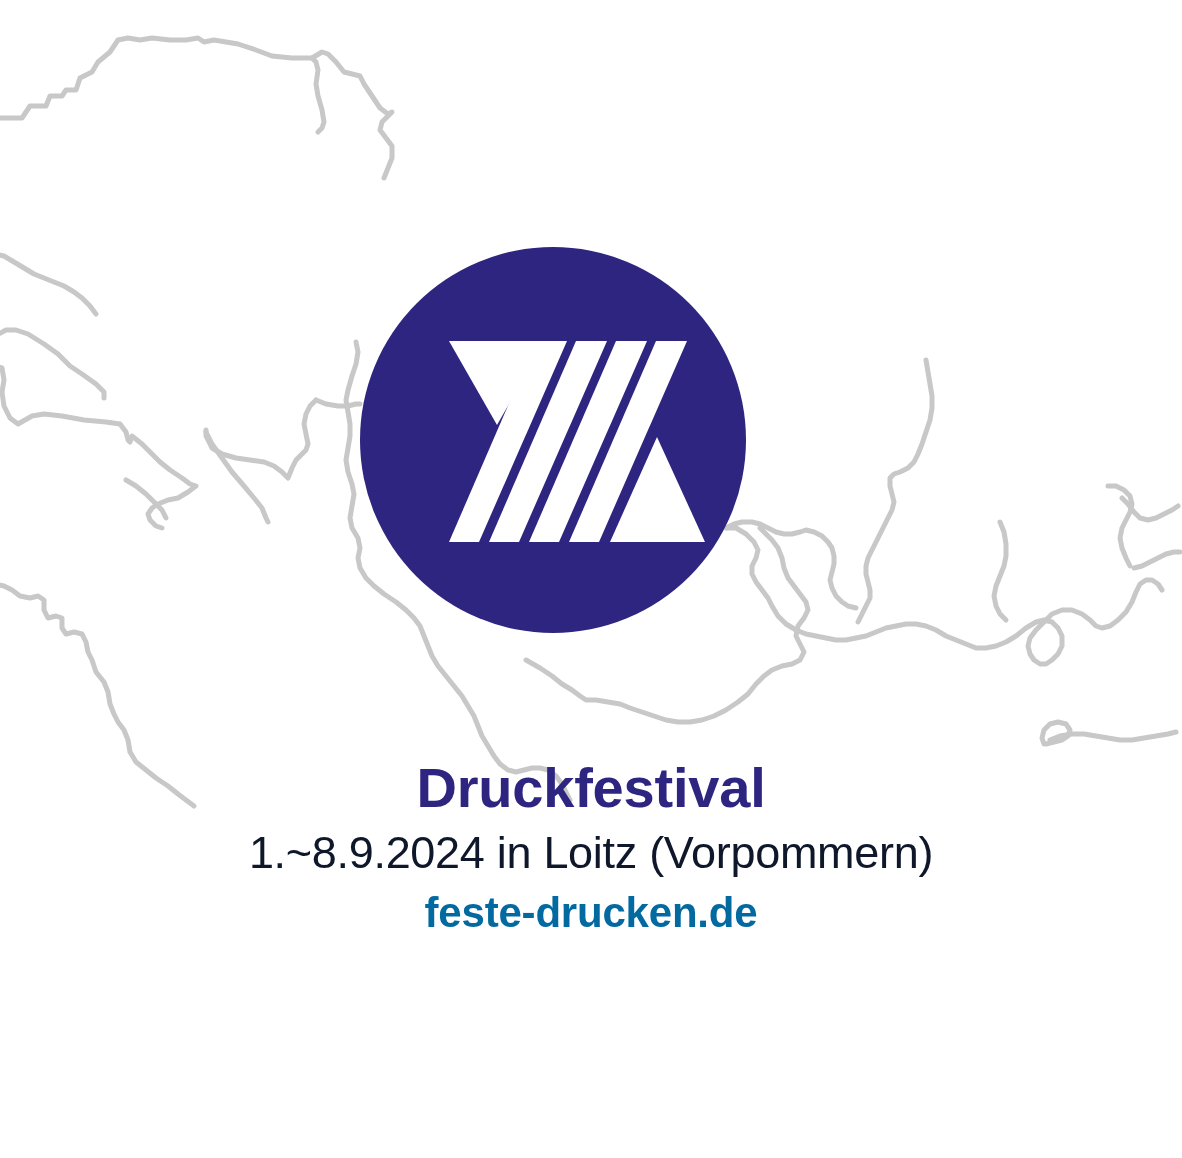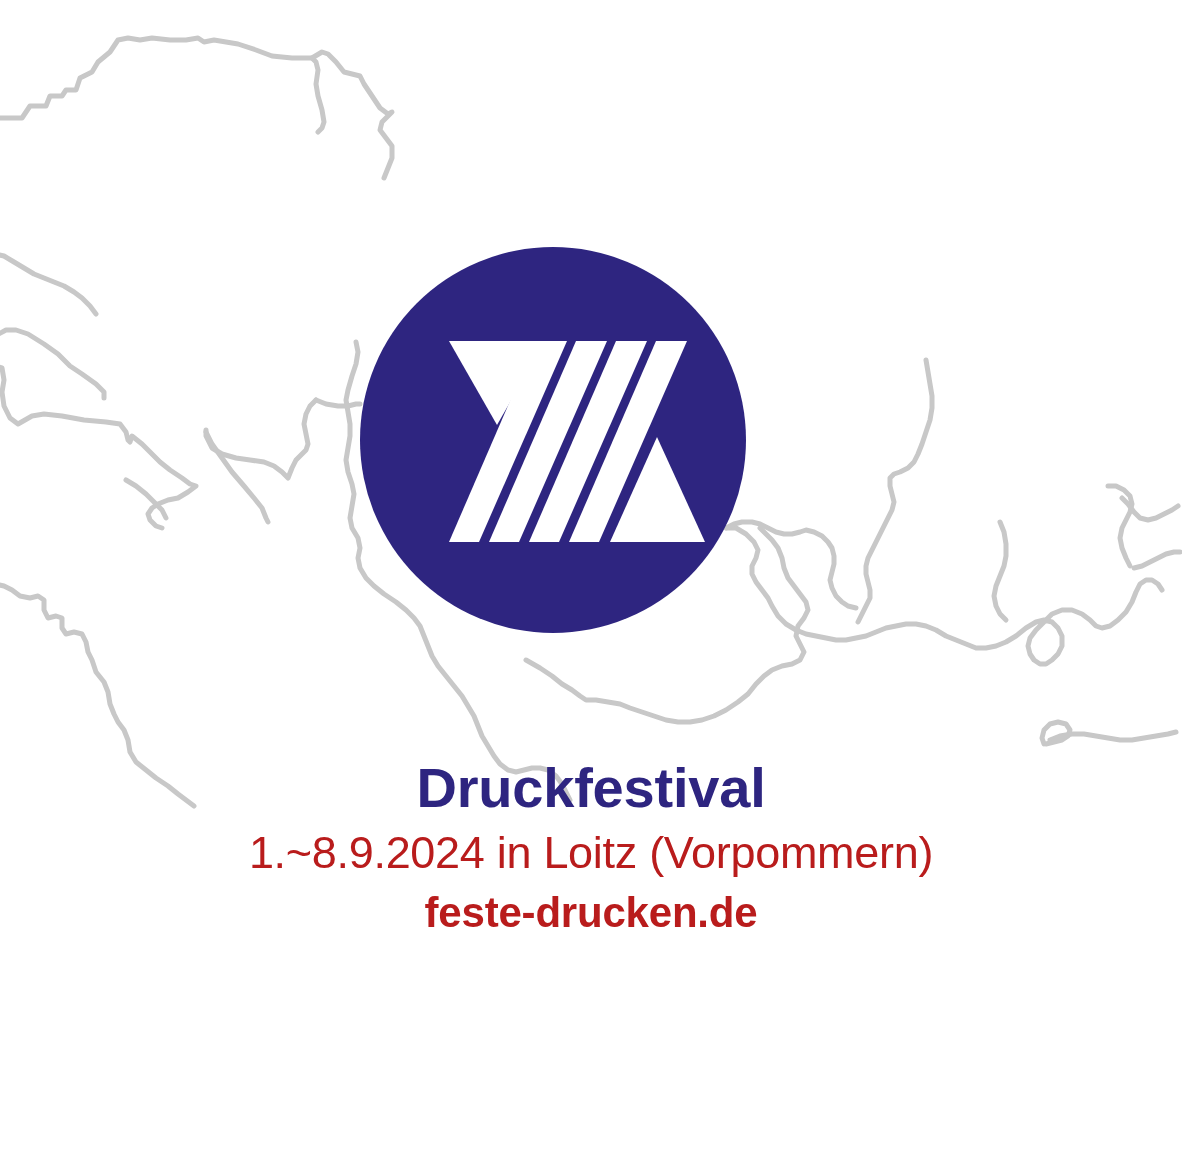--- a/index.html
+++ b/index.html
@@ -44,29 +44,29 @@
     font-weight: bold;
     letter-spacing: -0.2px;
     color: #2e2580;
     margin: 0 0 14px 0;
     white-space: nowrap;
   }
   .line-date {
     font-size: 45px;
     font-weight: normal;
     letter-spacing: -0.3px;
-    color: #b91c1c;
+    color: #0f172a;
     margin: 0 0 14px 0;
     white-space: nowrap;
   }
   .line-url {
     font-size: 42px;
     font-weight: bold;
     letter-spacing: -0.2px;
-    color: #b91c1c;
+    color: #0369a1;
     margin: 17px;
     white-space: nowrap;
   }
 </style>
 </head>
 <body>
 
 <div id="poster">
 
   <svg id="map-layer" viewBox="0 0 1182 1158" xmlns="http://www.w3.org/2000/svg">

